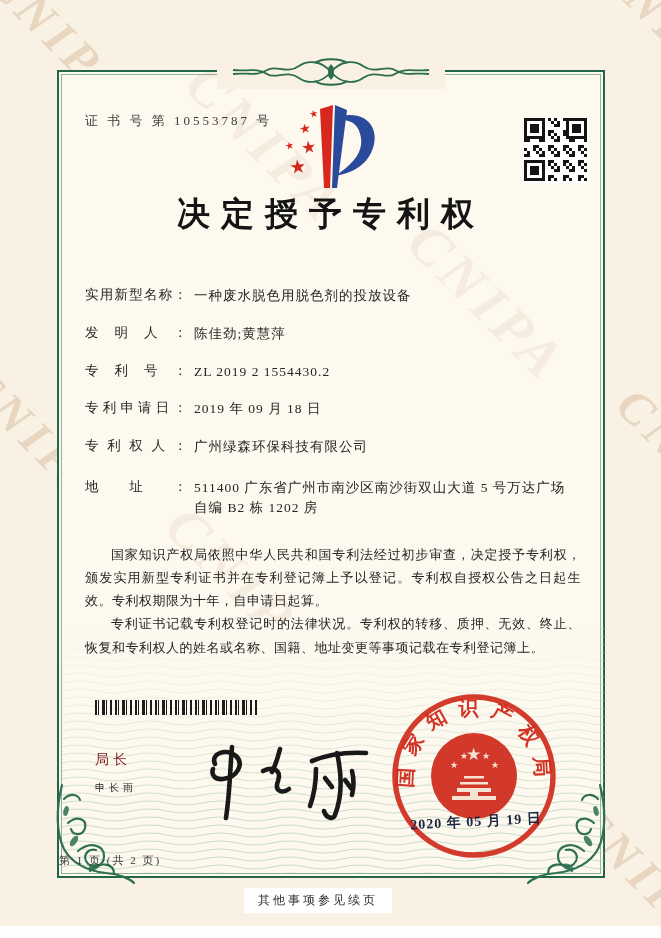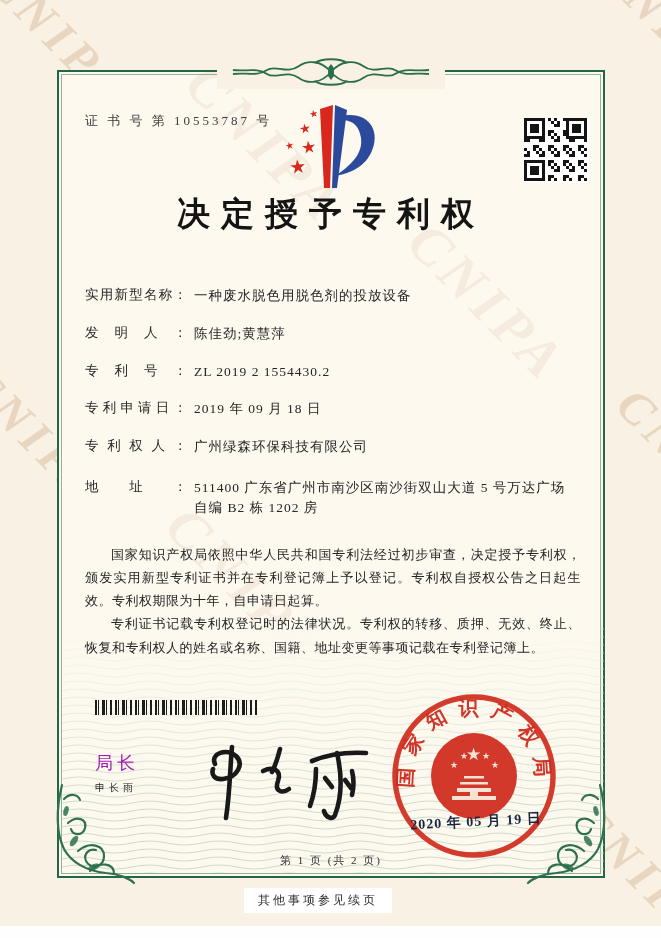--- a/index.html
+++ b/index.html
@@ -58,27 +58,27 @@
     font-size:13px;line-height:1.78;text-align:justify;letter-spacing:0.5px;color:#242424}
   .body-text p{margin:0;text-indent:2em}
   
   .barcode{position:absolute;left:36px;top:628px;width:163px;height:15px;
     background:repeating-linear-gradient(90deg,
       #1c1c1c 0 2px,transparent 2px 3px,
       #1c1c1c 3px 4px,transparent 4px 7px,
       #1c1c1c 7px 10px,transparent 10px 11px,
       #1c1c1c 11px 12px,transparent 12px 15px,
       #1c1c1c 15px 17px,transparent 17px 20px)}
-  .official-title{position:absolute;left:36px;top:679px;font-size:18px;letter-spacing:4px;color:#a21caf}
+  .official-title{position:absolute;left:36px;top:679px;font-size:14px;letter-spacing:4px;color:#7f1d1d}
   .official-name{position:absolute;left:36px;top:709px;font-size:10px;letter-spacing:4px;color:#1c1c1c}
   .signature{position:absolute;left:133px;top:668px;line-height:0}
   .seal{position:absolute;left:331px;top:620px;width:168px;height:168px;line-height:0}
   .seal-date{position:absolute;left:333px;top:741px;width:168px;text-align:center;
     font-size:14px;font-weight:bold;letter-spacing:1px;color:#1b2742;transform:rotate(-3deg)}
-  .page-info{position:absolute;left:0;right:0;top:781px;text-align:center;
+  .page-info{position:absolute;left:0;right:0;top:781px;
     font-size:11px;letter-spacing:2px;color:#333}
   .continuation{position:absolute;left:318px;top:888px;transform:translateX(-50%);
     background:#ffffff;padding:4px 14px;font-size:12px;letter-spacing:3px;color:#2e2e2e;white-space:nowrap}
   .bottom-strip{position:absolute;left:0;right:0;bottom:0;height:12px;background:#fefefe}
 </style>
 </head>
 <body>
 
 <div class="wm outer" style="left:-28px;top:8px">CNIPA</div>
 <div class="wm outer" style="left:582px;top:-4px">CNIPA</div>

